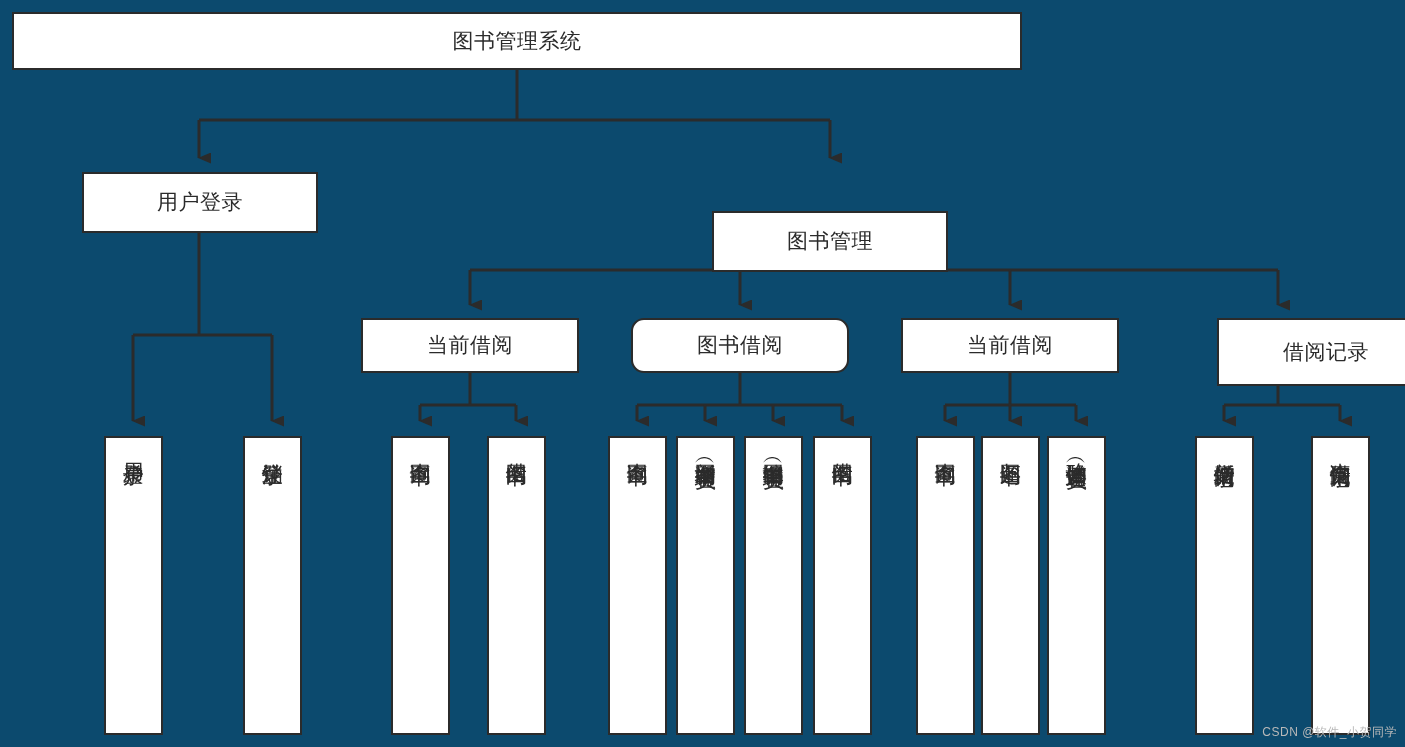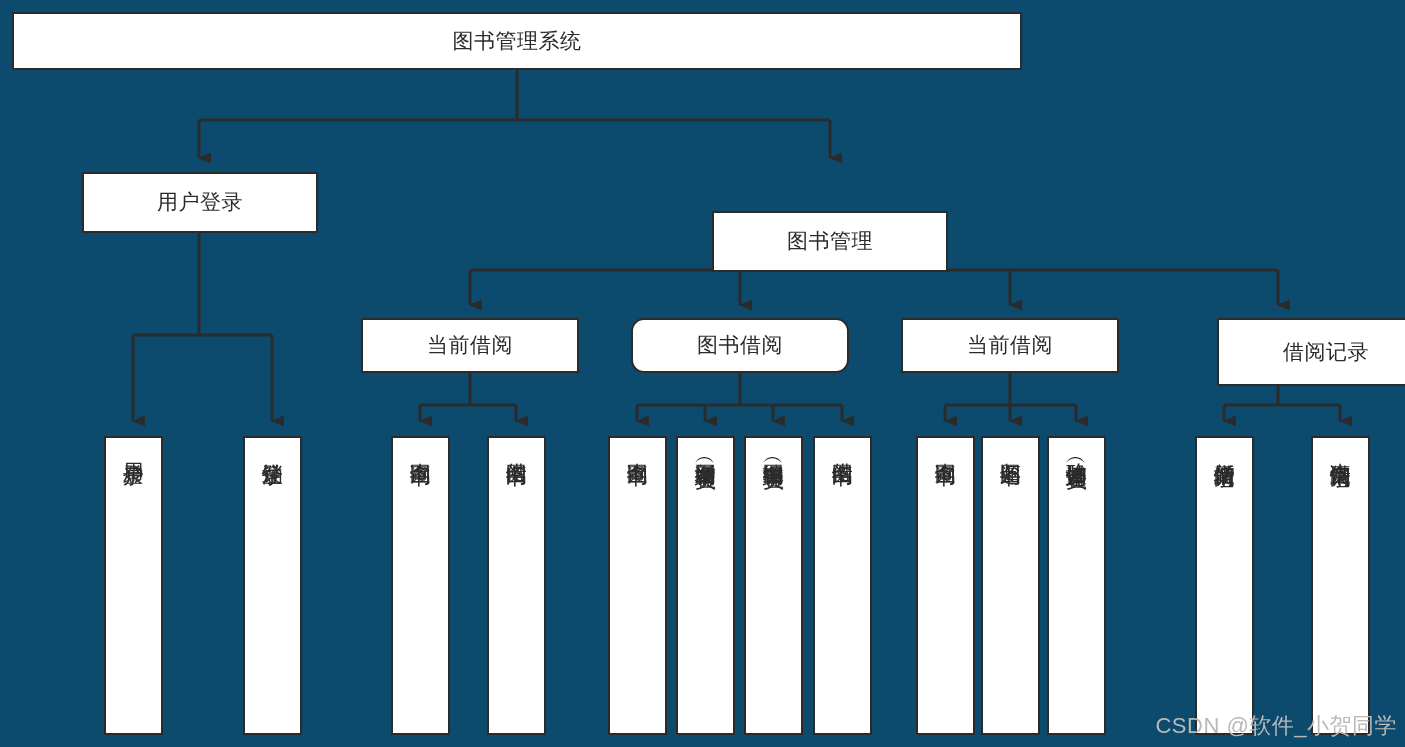--- a/index.html
+++ b/index.html
@@ -56,21 +56,21 @@
     line-height: 1.32;
     letter-spacing: 1px;
     text-align: left;
     white-space: normal;
     max-height: 275px;
   }
   .watermark {
     position: absolute;
     right: 8px;
     bottom: 6px;
-    font-size: 22px;
+    font-size: 12px;
     color: #b9b9b9;
     letter-spacing: 0.5px;
     white-space: nowrap;
     user-select: none;
     text-align: center;
   }
 </style>
 </head>
 <body>
 

